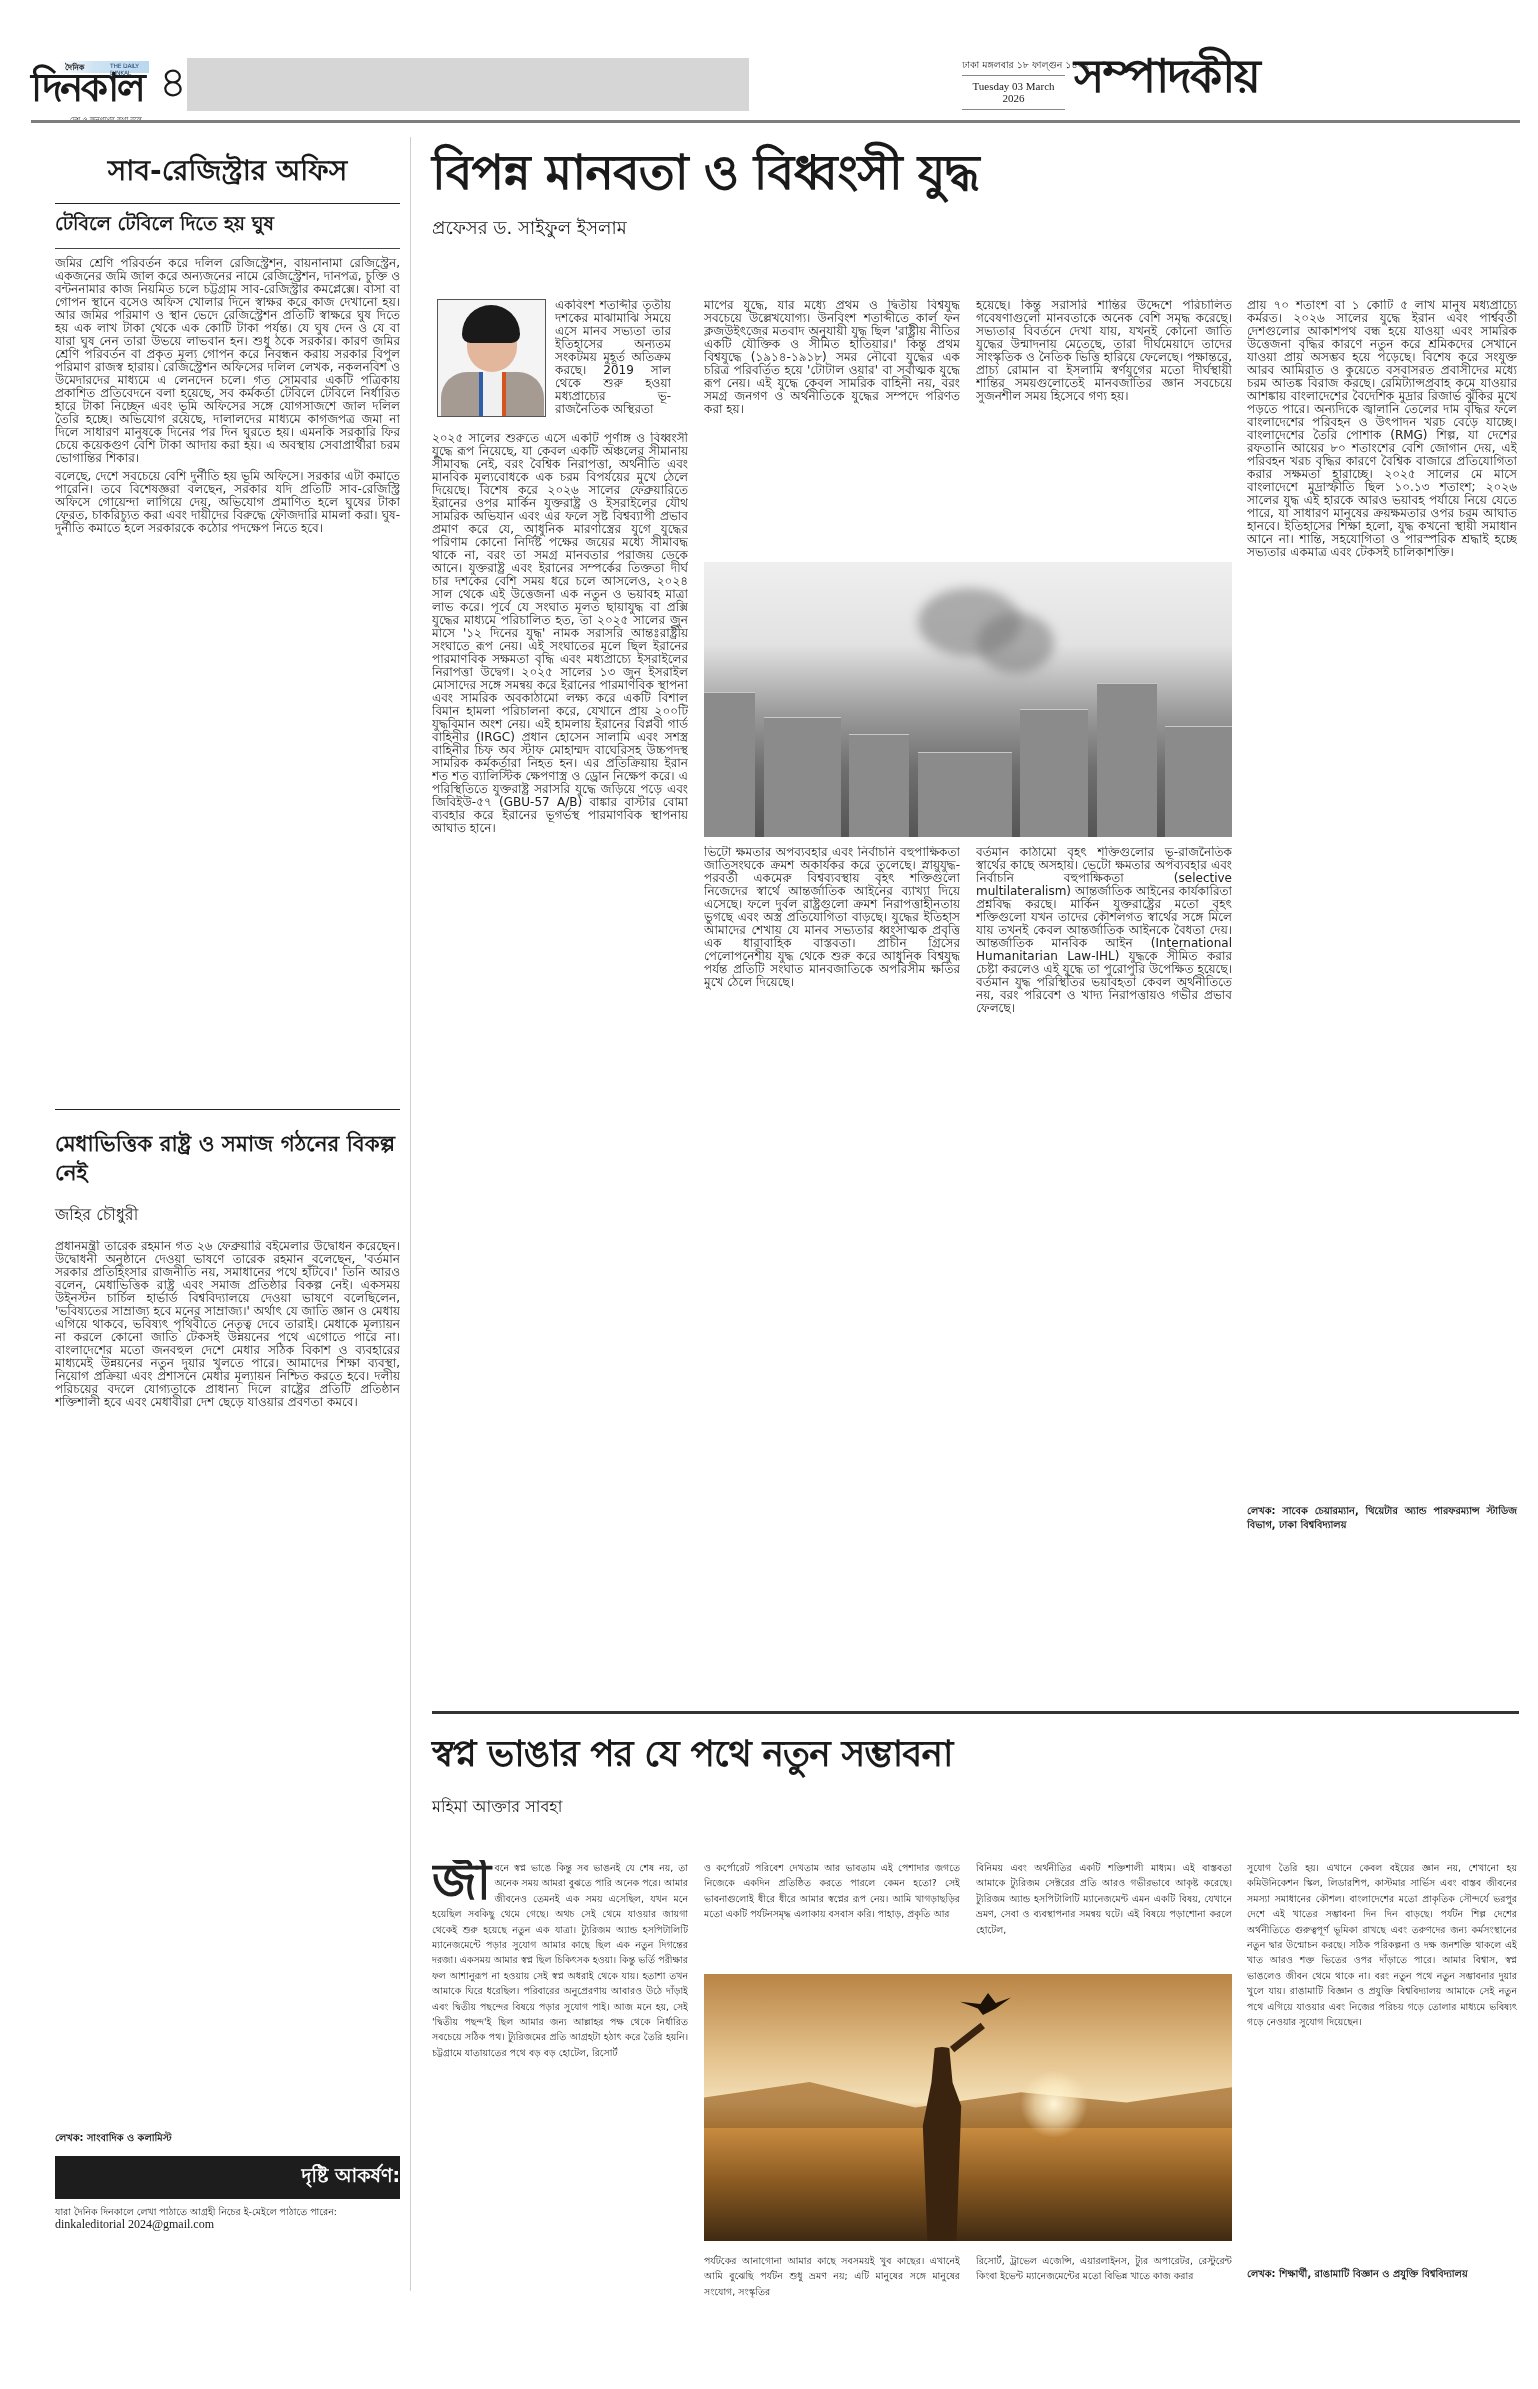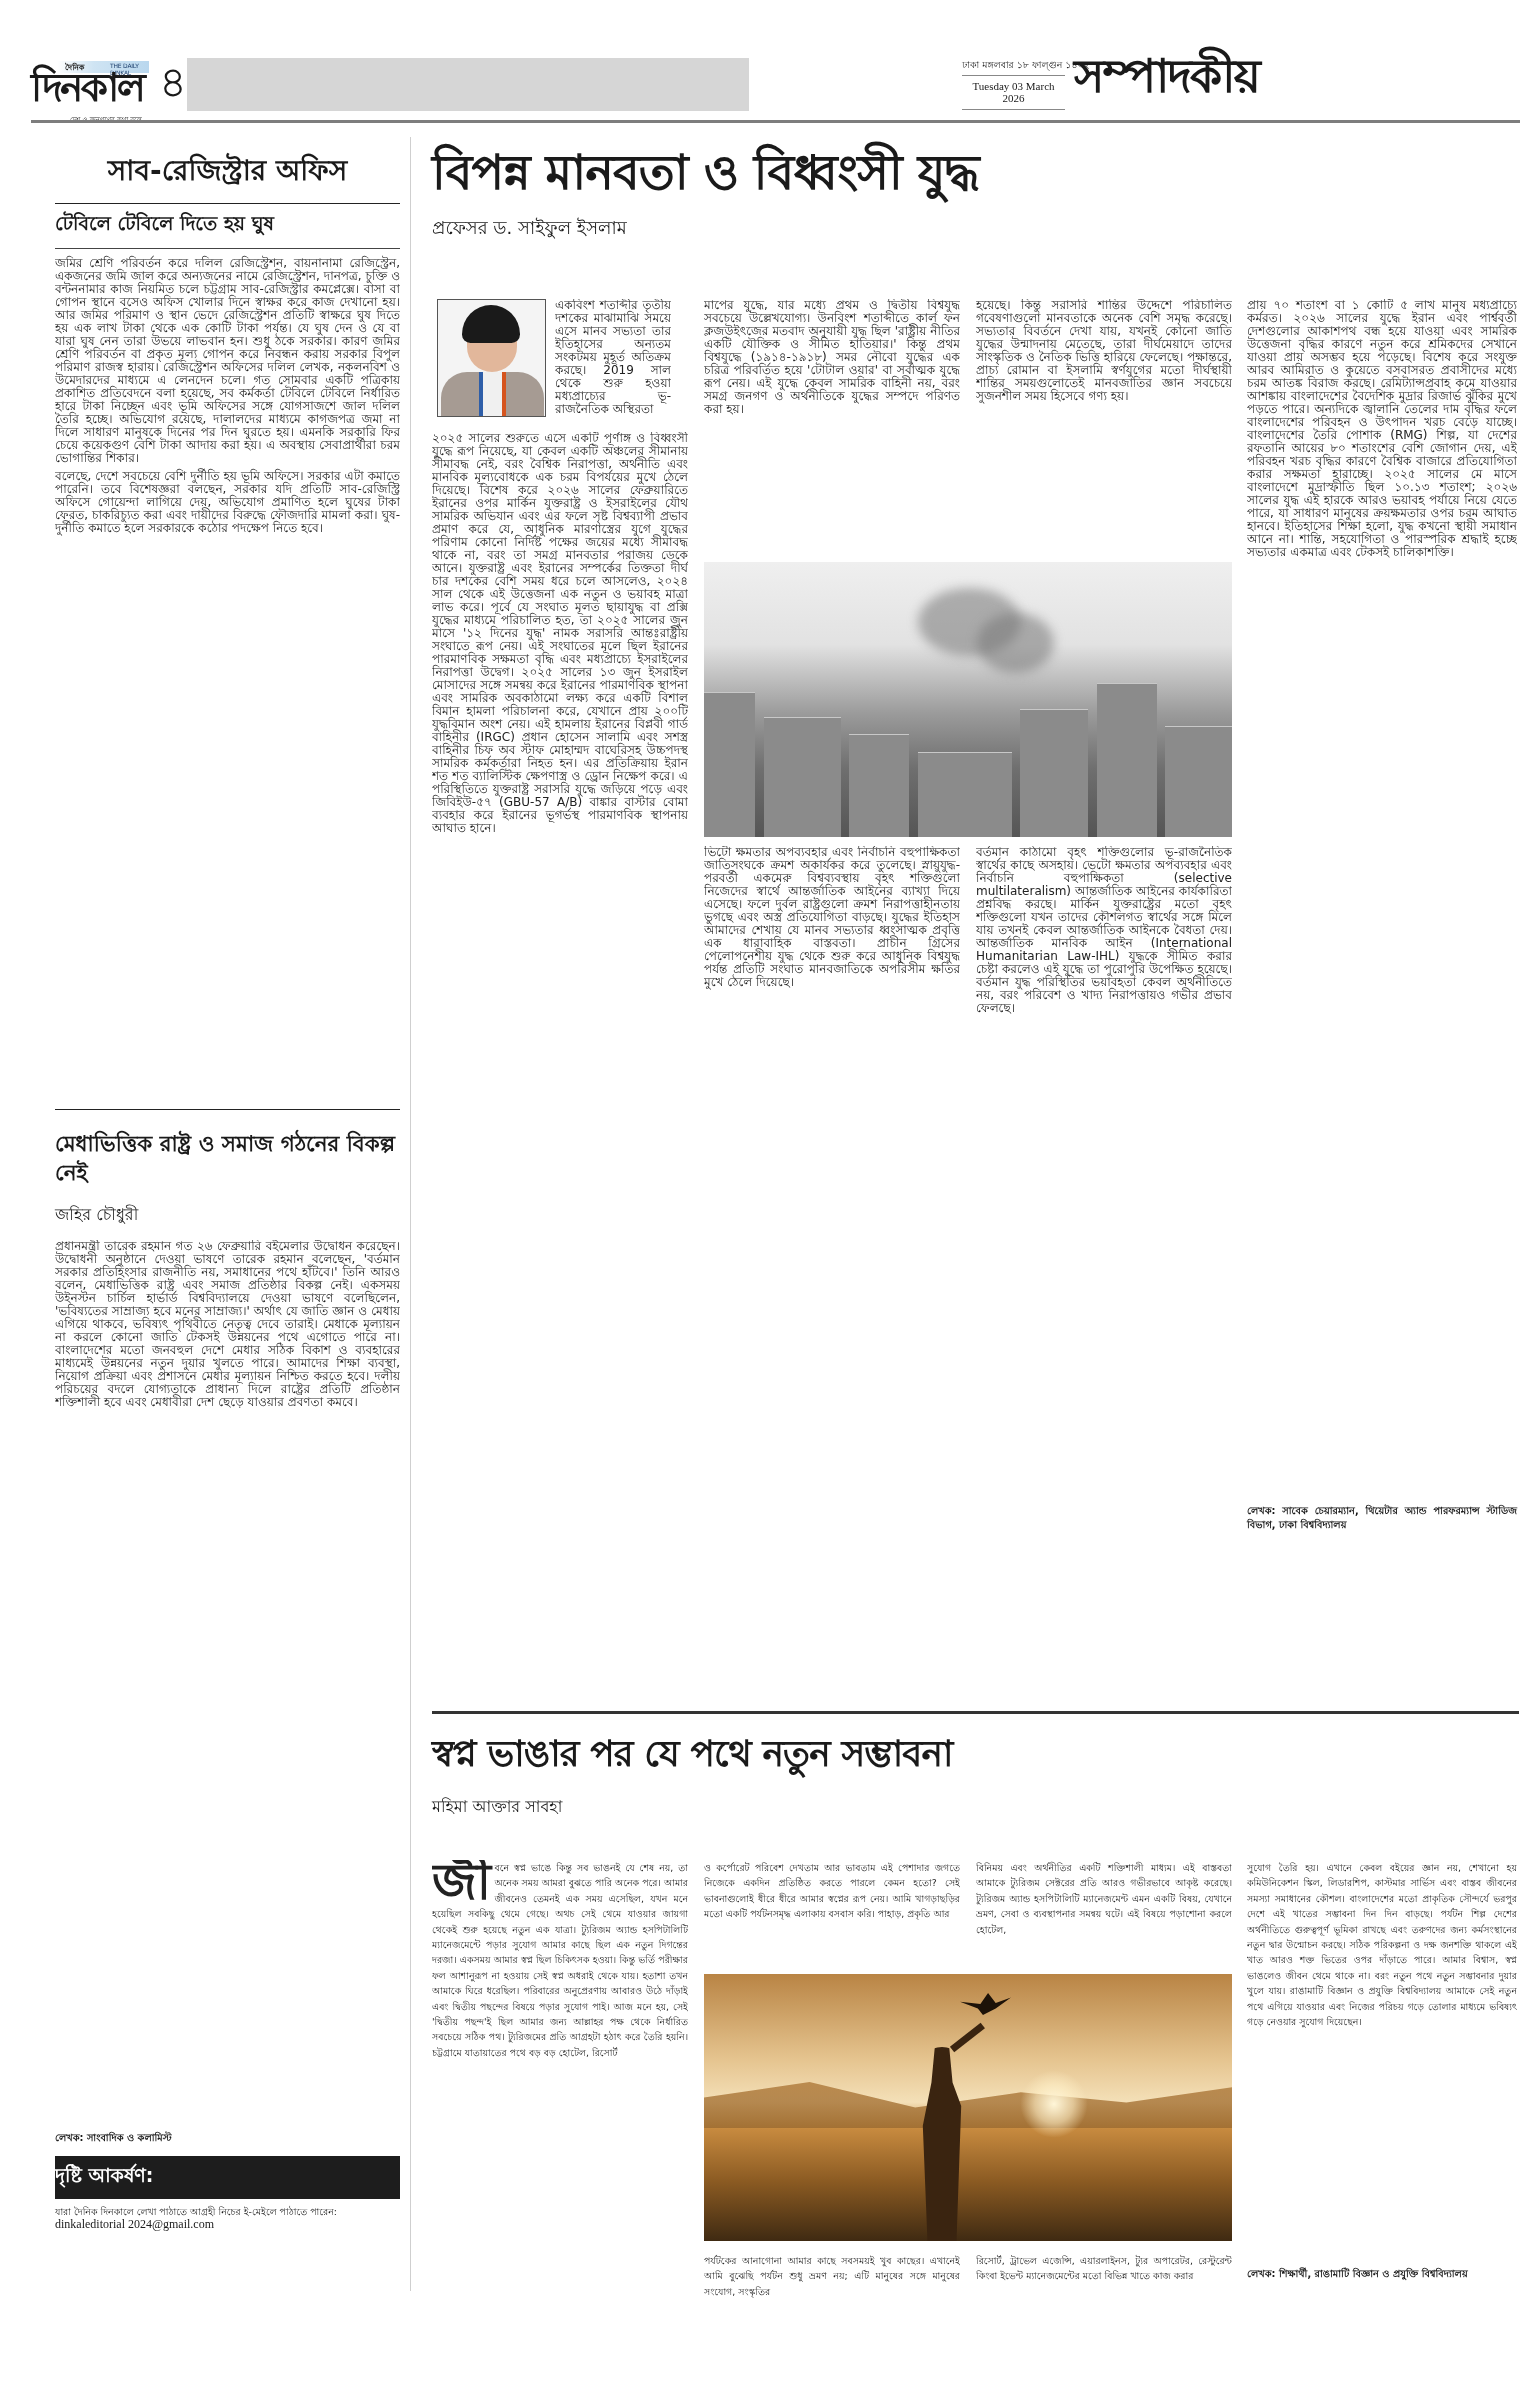--- a/index.html
+++ b/index.html
@@ -27,21 +27,21 @@
   .left-col { position: absolute; left: 55px; top: 137px; width: 345px; }
   .lc-title { font-size: 28px; font-weight: bold; text-align: center; padding-top: 12px; padding-bottom: 6.8px; border-bottom: 1.3px solid #222; }
   .lc-sub { font-size: 19px; text-align: left; padding: 5.1px 0 6.8px; border-bottom: 1.3px solid #444; }
   .body-text { font-size: 12px; line-height: 13px; text-align: justify; color: #222; }
   .lc-body { padding-top: 8.5px; height: 855px; overflow: hidden; }
   .lc-rule { height: 1.3px; background: #222; margin-top: 5.1px; }
   .lc-title2 { font-size: 21.4px; font-weight: bold; text-align: left; line-height: 29px; padding-top: 19px; }
   .lc-author { font-size: 16px; padding: 15.4px 0 10.3px; }
   .lc-body2 { height: 880px; overflow: hidden; }
   .lc-credit { font-size: 9.8px; font-weight: bold; padding: 10.3px 0 8.5px; }
-  .notice-box { background: #1d1d1d; color: #fff; text-align: left; font-size: 19px; font-weight: bold; padding: 5.1px 0 6.8px; }
+  .notice-box { background: #1d1d1d; color: #fff; text-align: right; font-size: 19px; font-weight: bold; padding: 5.1px 0 6.8px; }
   .notice-text { font-size: 9.4px; padding-top: 5.1px; line-height: 13px; }
   .notice-email { font-family: "Liberation Serif", serif; font-size: 12px; }
 
   .vrule { position: absolute; left: 410px; top: 137px; width: 0.9px; height: 2154px; background: #cfcfcf; }
 
   
   .main-article { position: absolute; left: 432px; top: 137px; width: 1087px; height: 1590px; }
   .ma-headline { font-size: 48px; font-weight: bold; line-height: 1.25; letter-spacing: -0.9px; font-family: "DejaVu Serif", serif; padding-top: 5.1px; }
   .ma-byline { font-size: 18px; padding-top: 12px; }
   .ma-photo { position: absolute; left: 5.1px; top: 162px; width: 109px; height: 118px; border: 0.9px solid #555;

